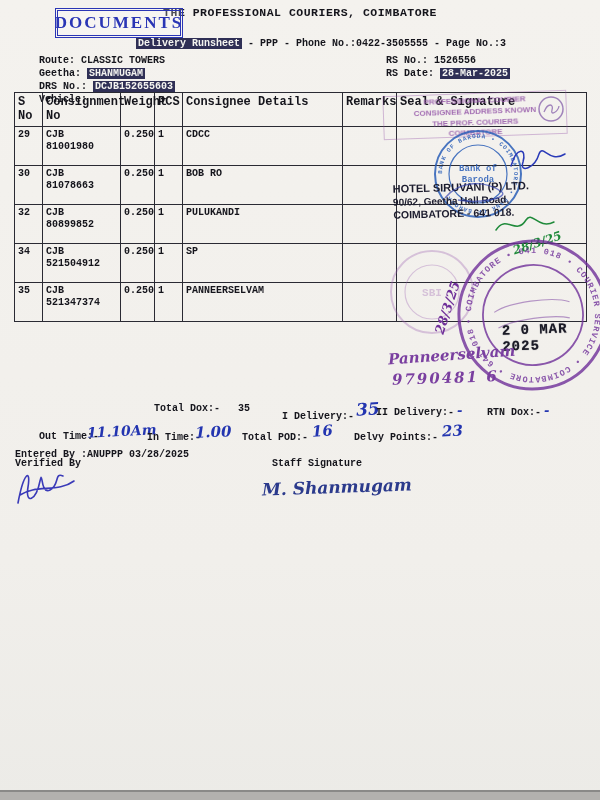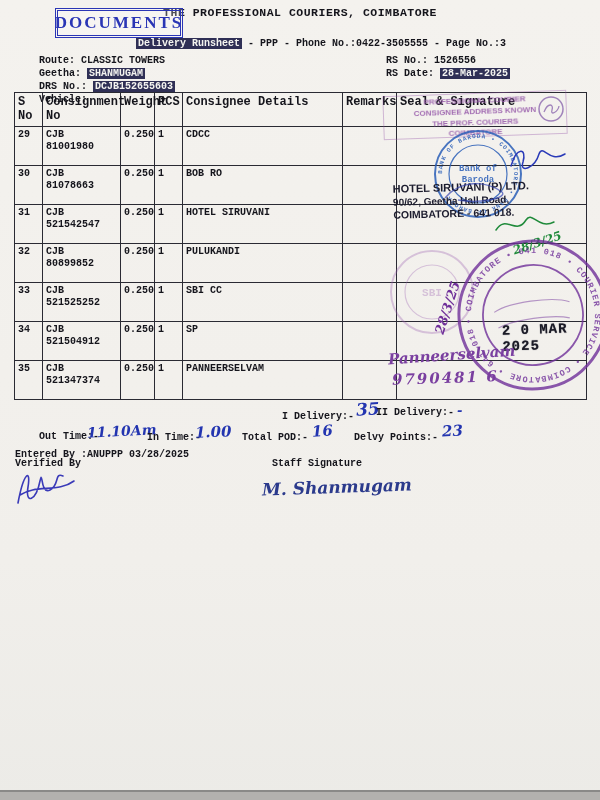--- a/index.html
+++ b/index.html
@@ -109,47 +109,29 @@
       <tr>
         <td>30</td>
         <td>CJB 81078663</td>
         <td>0.250</td>
         <td>1</td>
         <td>BOB RO</td>
         <td></td>
         <td></td>
       </tr>
       <tr>
-        <td>31</td>
-        <td>CJB 521542547</td>
-        <td>0.250</td>
-        <td>1</td>
-        <td>HOTEL SIRUVANI</td>
-        <td></td>
-        <td></td>
-      </tr>
-      <tr>
         <td>32</td>
         <td>CJB 80899852</td>
         <td>0.250</td>
         <td>1</td>
         <td>PULUKANDI</td>
         <td></td>
         <td></td>
       </tr>
       <tr>
-        <td>33</td>
-        <td>CJB 521525252</td>
-        <td>0.250</td>
-        <td>1</td>
-        <td>SBI CC</td>
-        <td></td>
-        <td></td>
-      </tr>
-      <tr>
         <td>34</td>
         <td>CJB 521504912</td>
         <td>0.250</td>
         <td>1</td>
         <td>SP</td>
         <td></td>
         <td></td>
       </tr>
       <tr>
         <td>35</td>
@@ -157,25 +139,31 @@
         <td>0.250</td>
         <td>1</td>
         <td>PANNEERSELVAM</td>
         <td></td>
         <td></td>
       </tr>
     </tbody>
       </table>
   </div>
 
+  <div class="abs mono" style="top:390px;left:130px;">
+    <span>Total Dox:-   </span><span>35</span>
+  </div>
   <div class="abs mono" style="top:390px;left:258px;">
     <span>I Delivery:-</span><span class="hand" style="display:inline-block;font-size:17px;transform:rotate(-4deg);position:relative;top:-4px;margin-left:2px;">35</span>
   </div>
   <div class="abs mono" style="top:390px;left:352px;">
     <span>II Delivery:-</span><span class="hand" style="font-size:13px;margin-left:3px;">-</span>
+  </div>
+  <div class="abs mono" style="top:390px;left:463px;">
+    <span>RTN Dox:-</span><span class="hand" style="font-size:13px;margin-left:3px;">-</span>
   </div>
 
   <div class="abs mono" style="top:413px;left:15px;">
     <span>Out Time:-</span><span class="hand" style="display:inline-block;font-size:14px;transform:rotate(-3deg);position:relative;top:-3px;margin-left:-12px;">11.10Am</span>
   </div>
   <div class="abs mono" style="top:413px;left:123px;">
     <span>In Time:-</span><span class="hand" style="display:inline-block;font-size:15px;transform:rotate(-2deg);position:relative;top:-3px;margin-left:-6px;">1.00</span>
   </div>
   <div class="abs mono" style="top:413px;left:218px;">
     <span>Total POD:-</span><span class="hand" style="display:inline-block;font-size:15px;transform:rotate(-4deg);position:relative;top:-4px;margin-left:4px;">16</span>

